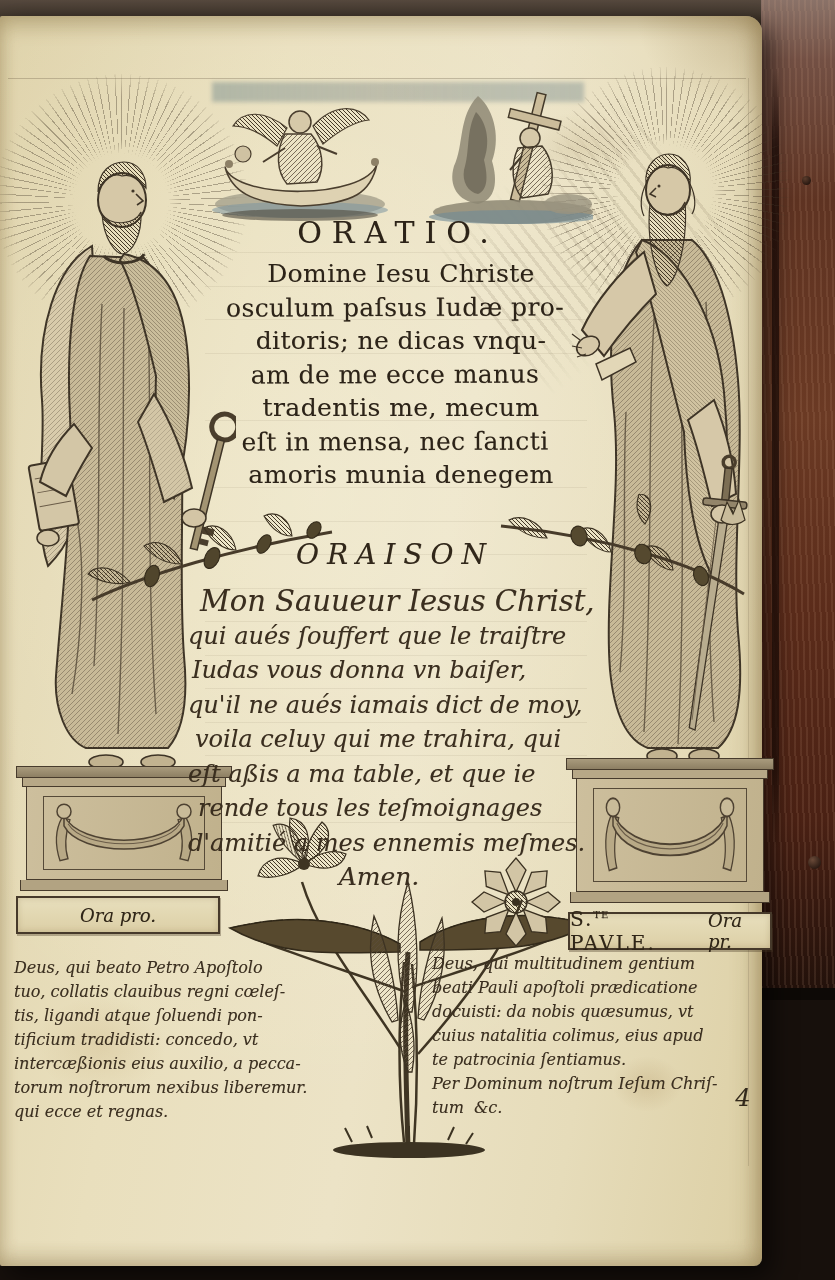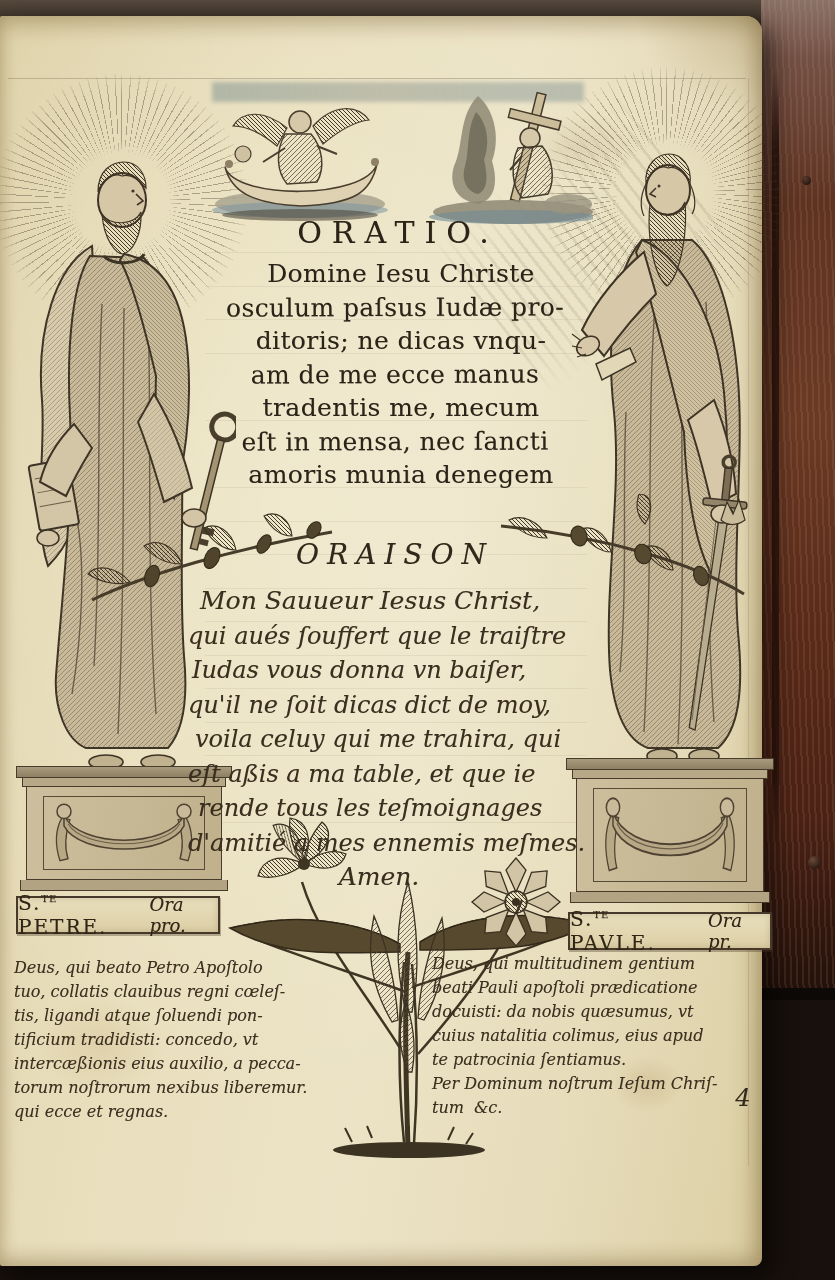--- a/index.html
+++ b/index.html
@@ -60,21 +60,21 @@
   .oratio-title{font-size:30px;letter-spacing:10px;line-height:38px;margin-bottom:5px;white-space:nowrap;}
   .latin-line{font-size:25px;line-height:33.5px;letter-spacing:.4px;white-space:nowrap;}
   .latin-line:nth-of-type(odd){transform:translateX(-3px) rotate(-.2deg);}
   .latin-line:nth-of-type(even){transform:translateX(3px);}
 
   .oraison-title{position:absolute;left:222px;top:522px;width:346px;text-align:center;z-index:3;
        font-style:italic;font-size:28px;letter-spacing:8px;color:#31271a;white-space:nowrap;}
   .french-block{position:absolute;left:188px;top:568px;width:412px;z-index:3;
        font-style:italic;font-size:24px;line-height:34.5px;color:#3a2e1f;}
   .french-line{white-space:nowrap;}
-  .french-line:nth-of-type(1){font-size:25px;padding-left:12px;}
+  .french-line:nth-of-type(1){font-size:29px;padding-left:12px;}
   .french-line:nth-of-type(3){padding-left:4px;}
   .french-line:nth-of-type(5){padding-left:7px;}
   .french-line:nth-of-type(7){padding-left:10px;}
   .amen{text-align:center;font-size:25px;padding-right:30px;}
 
   .pedestal{position:absolute;z-index:2;}
   .pedestal.pleft{left:26px;top:750px;width:196px;}
   .pedestal.pright{left:576px;top:742px;width:188px;}
   .ped-cap{height:10px;background:linear-gradient(180deg,#a99b7d,#8d7f63);border:1.5px solid #473b2c;margin:0 -10px;}
   .ped-cap2{height:8px;background:#b7a887;border:1.5px solid #473b2c;border-top:none;margin:0 -4px;}
@@ -341,21 +341,21 @@
       <div class="latin-line">tradentis me, mecum</div>
       <div class="latin-line">eſt in mensa, nec ſancti</div>
       <div class="latin-line">amoris munia denegem</div>
     </div>
 
     <div class="oraison-title etched">ORAISON</div>
     <div class="french-block etched">
       <div class="french-line">Mon Sauueur Iesus Christ,</div>
       <div class="french-line">qui aués ſouffert que le traiſtre</div>
       <div class="french-line">Iudas vous donna vn baiſer,</div>
-      <div class="french-line">qu'il ne ſoit dicas dict de moy,</div>
+      <div class="french-line">qu'il ne aués iamais dict de moy,</div>
       <div class="french-line">voila celuy qui me trahira, qui</div>
       <div class="french-line">eſt aßis a ma table, et que ie</div>
       <div class="french-line">rende tous les teſmoignages</div>
       <div class="french-line">d'amitié a mes ennemis meſmes.</div>
       <div class="amen">Amen.</div>
     </div>
 
     <div class="pedestal pleft">
       <div class="ped-cap"></div>
       <div class="ped-cap2"></div>
@@ -386,21 +386,20 @@
             <path d="M24 26 C40 52 120 52 136 26" fill="none" stroke="#6a5c48" stroke-width="1"></path>
             <circle cx="20" cy="14" r="7" fill="#c9bb99" stroke="#4e4232" stroke-width="1.5"></circle>
             <circle cx="140" cy="14" r="7" fill="#c9bb99" stroke="#4e4232" stroke-width="1.5"></circle>
           </svg>
         </div>
       </div>
       <div class="ped-base"></div>
     </div>
 
     <div class="plaque left etched">
-      <span class="pl-name"><span>S.</span><sup class="pl-sup">TE</sup> <span>PETRE.</span></span>
       <span class="pl-call">Ora pro.</span>
     </div>
     <div class="plaque right etched">
       <span class="pl-name"><span>S.</span><sup class="pl-sup">TE</sup> <span>PAVLE.</span></span>
       <span class="pl-call">Ora pr.</span>
     </div>
 
     <div class="collect cleft etched">
       <div class="collect-line">Deus, qui beato Petro Apoſtolo</div>
       <div class="collect-line">tuo, collatis clauibus regni cœleſ-</div>

